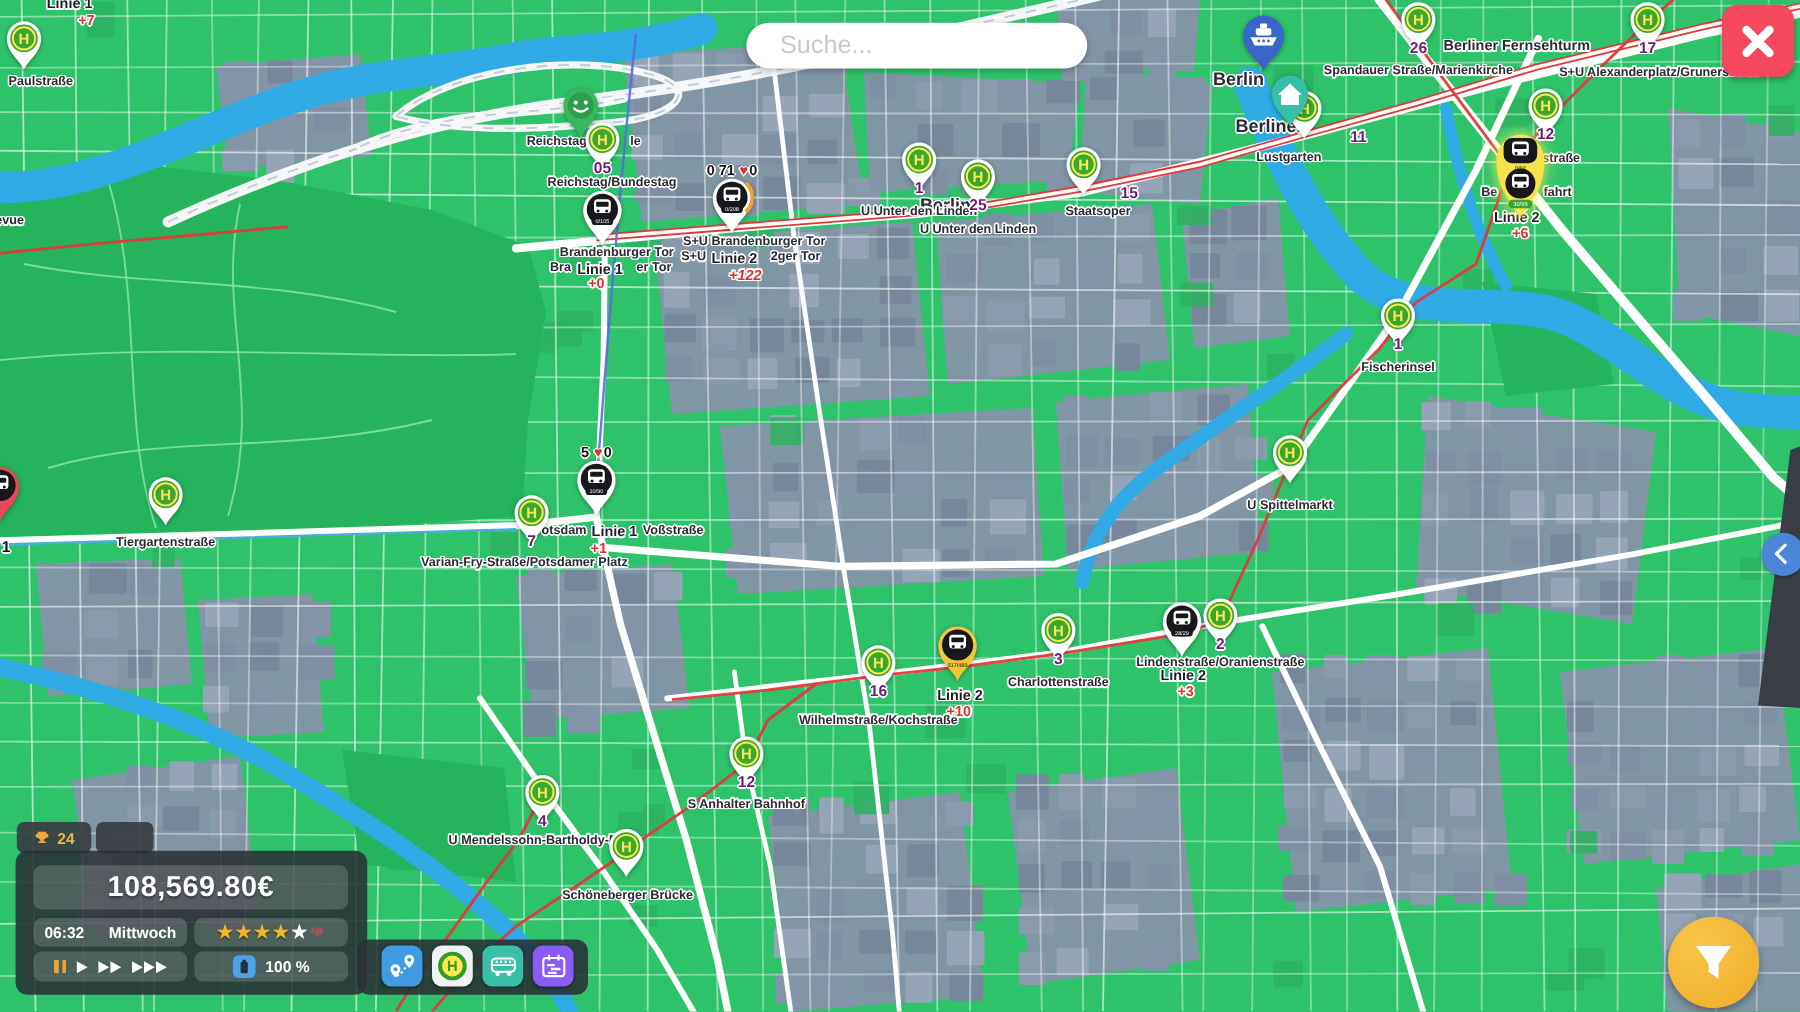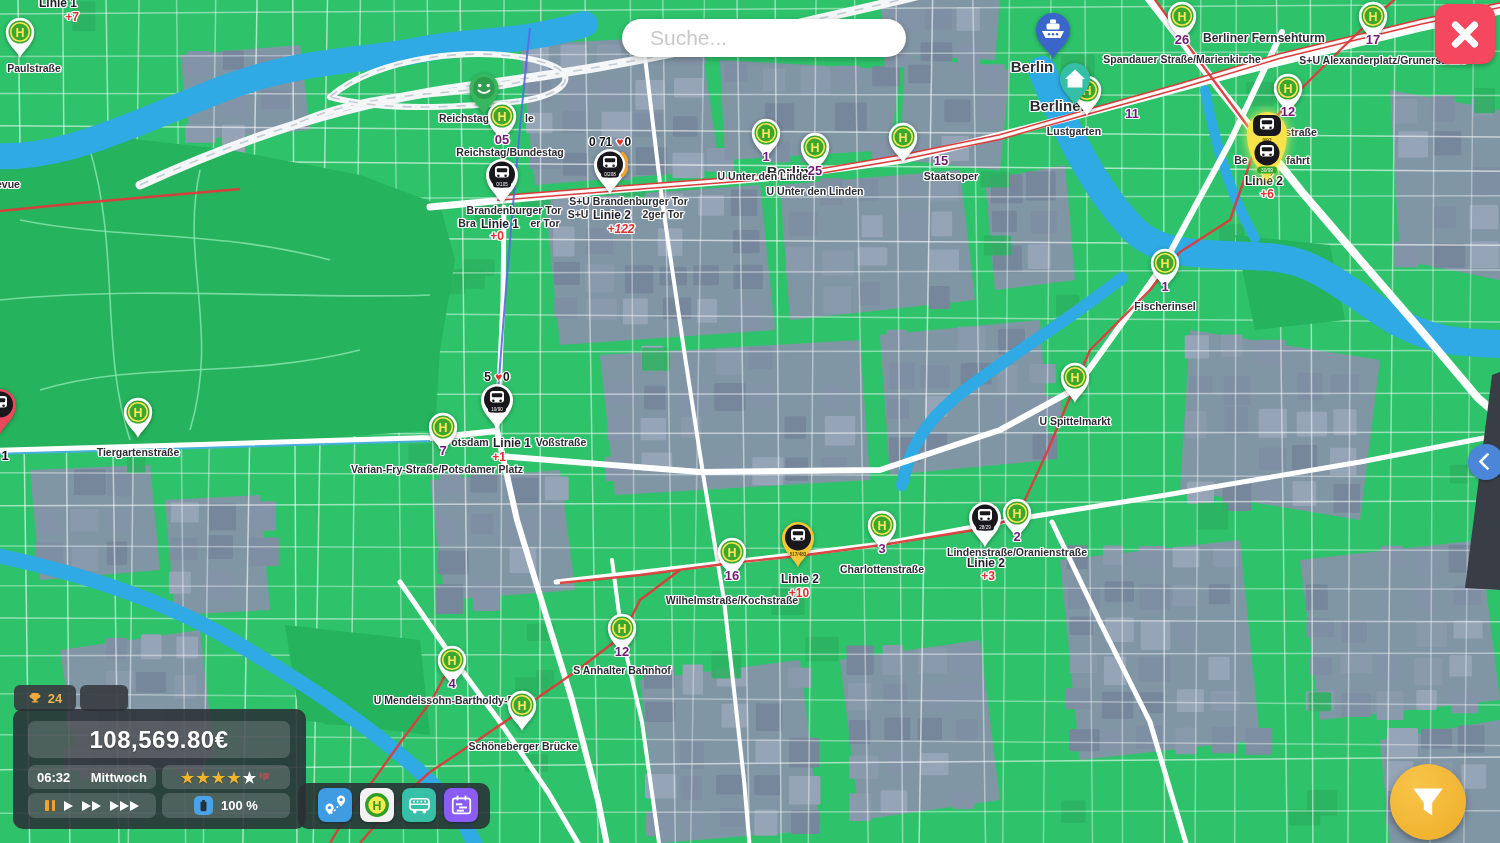--- a/index.html
+++ b/index.html
@@ -615,21 +615,21 @@
     <div class="map-label k-stop" style="left: 815px; top: 185px;">U Unter den Linden</div>
     <div class="marker" style="left: 887px; top: 122px;">
       <svg width="32" height="42" viewBox="0 0 32 42">
         <path d="M16 41 C13.2 33.5 1.8 27.5 1.8 15 A14.2 14.2 0 1 1 30.2 15 C30.2 27.5 18.8 33.5 16 41 Z" fill="#ffffff"></path>
         <circle cx="16" cy="15" r="11.5" fill="#3aa72f"></circle>
         <circle cx="16" cy="15" r="9.3" fill="none" stroke="#ffe65a" stroke-width="1.6"></circle>
         <text x="16" y="19.8" text-anchor="middle" font-size="12.5" font-weight="bold" fill="#ffe65a" font-family="Liberation Sans,sans-serif">H</text>
       </svg>
     </div>
     <div class="stop-num" style="left: 903px; top: 153px; margin-left: 38px;">15</div>
-    <div class="map-label k-stop" style="left: 915px; top: 170px; margin-left: 36px;">Staatsoper</div>
+    <div class="map-label k-stop" style="left: 915px; top: 170px;">Staatsoper</div>
     <div class="marker" style="left: 1071px; top: 75px;">
       <svg width="32" height="42" viewBox="0 0 32 42">
         <path d="M16 41 C13.2 33.5 1.8 27.5 1.8 15 A14.2 14.2 0 1 1 30.2 15 C30.2 27.5 18.8 33.5 16 41 Z" fill="#ffffff"></path>
         <circle cx="16" cy="15" r="11.5" fill="#3aa72f"></circle>
         <circle cx="16" cy="15" r="9.3" fill="none" stroke="#ffe65a" stroke-width="1.6"></circle>
         <text x="16" y="19.8" text-anchor="middle" font-size="12.5" font-weight="bold" fill="#ffe65a" font-family="Liberation Sans,sans-serif">H</text>
       </svg>
     </div>
     <div class="stop-num" style="left: 1087px; top: 106px; margin-left: 45px;">11</div>
     <div class="map-label k-stop" style="left: 1074px; top: 125px;">Lustgarten</div>

